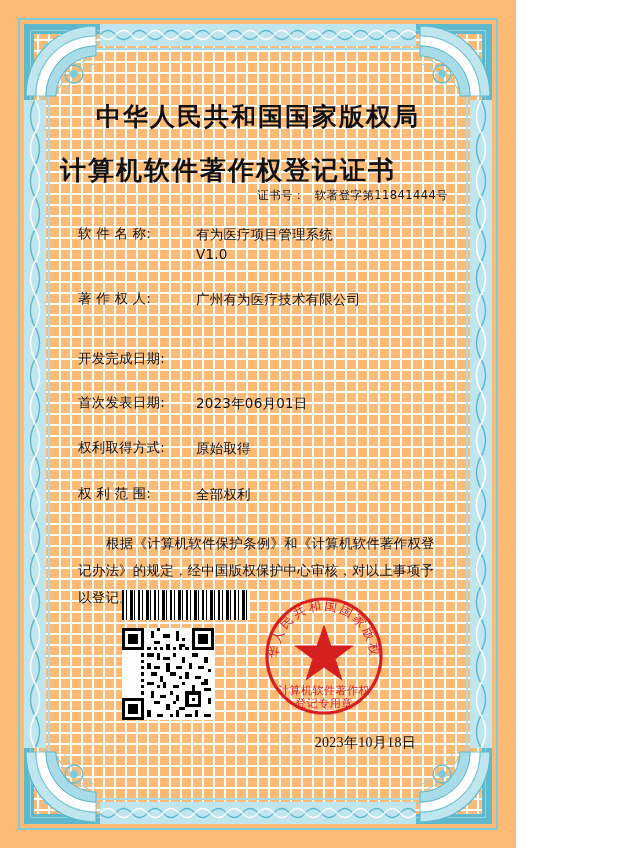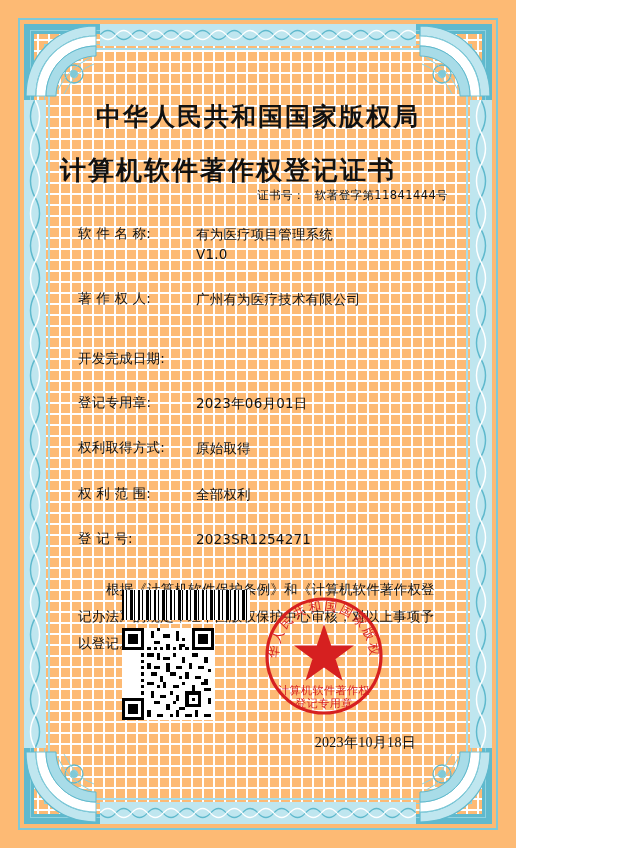--- a/index.html
+++ b/index.html
@@ -329,38 +329,34 @@
       <div class="field-row gap-xl">
         <div class="field-label">著 作 权 人:</div>
         <div class="field-value">广州有为医疗技术有限公司</div>
       </div>
 
       <div class="field-row gap-lg">
         <div class="field-label">开发完成日期:</div>
       </div>
 
       <div class="field-row gap-lg">
-        <div class="field-label">登记专用章:</div>
+        <div class="field-label">首次发表日期:</div>
         <div class="field-value">2023年06月01日</div>
       </div>
 
       <div class="field-row gap-lg">
         <div class="field-label">权利取得方式:</div>
         <div class="field-value">原始取得</div>
       </div>
 
       <div class="field-row gap-lg">
         <div class="field-label">权 利 范 围:</div>
         <div class="field-value">全部权利</div>
       </div>
 
-      <div class="field-row">
-        <div class="field-label">登 记 号:</div>
-        <div class="field-value">2023SR1254271</div>
-      </div>
 
     </div>
 
     <div class="paragraph">根据《计算机软件保护条例》和《计算机软件著作权登记办法》的规定，经中国版权保护中心审核，对以上事项予以登记。</div>
 
     <div class="bottom">
 
       <div class="barcode"></div>
 
       <div class="qrcode">

